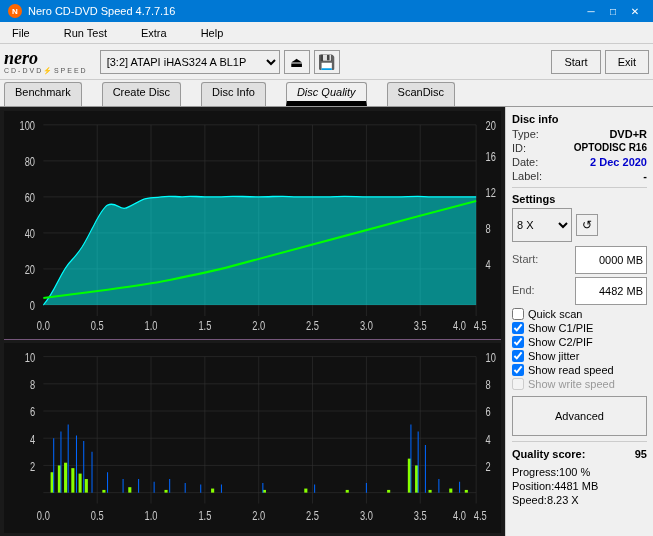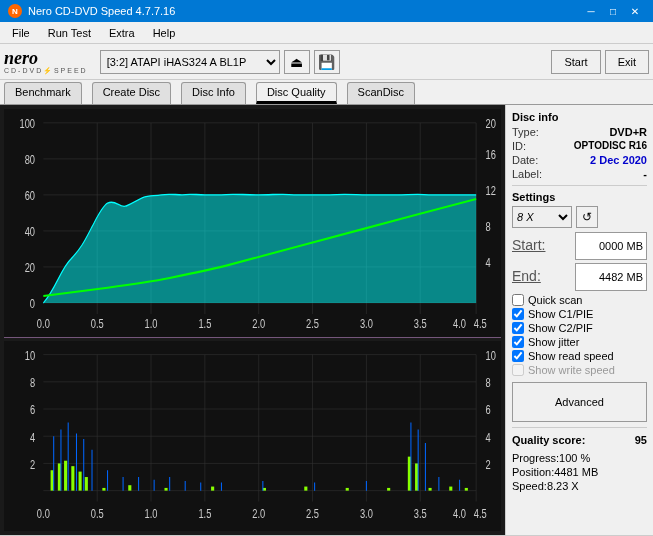--- a/index.html
+++ b/index.html
@@ -6,51 +6,51 @@
     body { font-family: 'Segoe UI', Tahoma, sans-serif; font-size: 11px; background: #f0f0f0; width: 653px; height: 536px; overflow: hidden; }
     
     
     .title-bar { background: #0078d4; color: white; height: 22px; display: flex; align-items: center; justify-content: space-between; padding: 0 8px; font-size: 11px; }
     .title-bar-left { display: flex; align-items: center; gap: 6px; }
     .title-bar-icon { width: 14px; height: 14px; background: #ff6600; border-radius: 50%; display: flex; align-items: center; justify-content: center; font-size: 8px; color: white; font-weight: bold; }
     .title-bar-controls { display: flex; gap: 2px; }
     .title-bar-btn { width: 20px; height: 16px; background: transparent; border: none; color: white; cursor: pointer; font-size: 10px; display: flex; align-items: center; justify-content: center; }
 
     
-    .menu-bar { background: #f0f0f0; border-bottom: 1px solid #ccc; height: 22px; display: flex; align-items: center; padding: 0 4px; gap: 2px; }
+    .menu-bar { background: #f0f0f0; border-bottom: 1px solid #ccc; height: 22px; display: flex; align-items: center; padding: 0 4px; gap: 18px; }
     .menu-item { padding: 2px 8px; cursor: pointer; font-size: 11px; }
 
     
     .toolbar { background: #f0f0f0; border-bottom: 1px solid #ccc; height: 36px; display: flex; align-items: center; padding: 2px 4px; gap: 4px; }
     .toolbar-select { height: 24px; font-size: 11px; border: 1px solid #999; padding: 0 2px; min-width: 180px; }
     .toolbar-btn-icon { width: 26px; height: 24px; border: 1px solid #999; background: #f0f0f0; cursor: pointer; display: flex; align-items: center; justify-content: center; font-size: 14px; }
     .toolbar-btn { height: 24px; padding: 0 12px; border: 1px solid #999; background: #f0f0f0; cursor: pointer; font-size: 11px; }
     .toolbar-spacer { flex: 1; }
 
     
-    .tabs { background: #f0f0f0; border-bottom: 1px solid #999; display: flex; padding: 2px 4px 0; gap: 10px; }
+    .tabs { background: #f0f0f0; border-bottom: 1px solid #999; display: flex; padding: 2px 4px 0; gap: 20px; }
     .tab { padding: 3px 10px; border: 1px solid #999; border-bottom: none; cursor: pointer; font-size: 11px; background: #e0e0e0; border-radius: 3px 3px 0 0; }
-    .tab.active { background: #f0f0f0; border-bottom: 3px solid #000000; font-weight: normal; }
+    .tab.active { background: #f0f0f0; border-bottom: 5px solid #000000; font-weight: normal; font-style: italic; }
 
     
     .main-content { display: flex; height: calc(536px - 22px - 22px - 36px - 26px); }
 
     
     .chart-area { flex: 1; background: #1a1a1a; padding: 4px; display: flex; flex-direction: column; gap: 3px; position: relative; }
 
     
     .right-panel { width: 148px; background: #f0f0f0; border-left: 1px solid #ccc; padding: 6px; overflow-y: auto; font-size: 11px; }
     .panel-section-title { font-weight: bold; margin-bottom: 3px; color: #000; }
     .panel-row { display: flex; justify-content: space-between; margin-bottom: 2px; }
     .panel-label { color: #333; }
     .panel-value { color: #000; font-weight: bold; }
     .panel-value.blue { color: #0000cc; }
     .divider { border-top: 1px solid #ccc; margin: 5px 0; }
     .settings-row { display: flex; align-items: center; gap: 4px; margin-bottom: 4px; }
-    .settings-select { width: 60px; height: 22px; font-size: 11px; border: 1px solid #999; font-style: italic; }
+    .settings-select { width: 60px; height: 34px; font-size: 11px; border: 1px solid #999; }
     .settings-input { width: 72px; height: 28px; font-size: 11px; border: 1px solid #999; padding: 0 3px; text-align: right; }
     .input-row { display: flex; align-items: center; justify-content: space-between; margin-bottom: 3px; }
     .checkbox-row { display: flex; align-items: center; gap: 4px; margin-bottom: 2px; }
     .checkbox-row input[type=checkbox] { width: 12px; height: 12px; }
     .advanced-btn { width: 100%; height: 40px; border: 1px solid #999; background: #f0f0f0; cursor: pointer; font-size: 11px; margin-top: 4px; }
     .quality-score-row { display: flex; justify-content: space-between; margin-top: 6px; font-weight: bold; }
     .quality-score-value { font-weight: bold; }
     .progress-section { margin-top: 6px; }
     .progress-row { display: flex; justify-content: flex-start; margin-bottom: 2px; }
 
@@ -61,21 +61,21 @@
     
     .stats-bar { background: #f0f0f0; border-top: 1px solid #ccc; height: 60px; display: flex; align-items: center; padding: 4px 8px; gap: 30px; }
 
     
     .nero-logo { display: flex; flex-direction: column; align-items: flex-start; margin-right: 8px; }
     .nero-brand { font-size: 18px; font-weight: 900; color: #000; font-style: italic; line-height: 1; font-family: serif; }
     .cd-dvd-speed { font-size: 7px; color: #555; letter-spacing: 2px; text-transform: uppercase; }
 
     .refresh-icon-btn { width: 22px; height: 22px; border: 1px solid #999; background: #f0f0f0; cursor: pointer; display: flex; align-items: center; justify-content: center; font-size: 12px; }
 
-    .settings-label { font-size: 14px; color: #555; margin-bottom: 2px; text-decoration: underline; }
+    .settings-label { font-size: 11px; color: #555; margin-bottom: 2px; }
 
   </style>
 </head>
 <body>
 
 <div class="title-bar">
   <div class="title-bar-left">
     <div class="title-bar-icon">N</div>
     <span>Nero CD-DVD Speed 4.7.7.16</span>
   </div>

